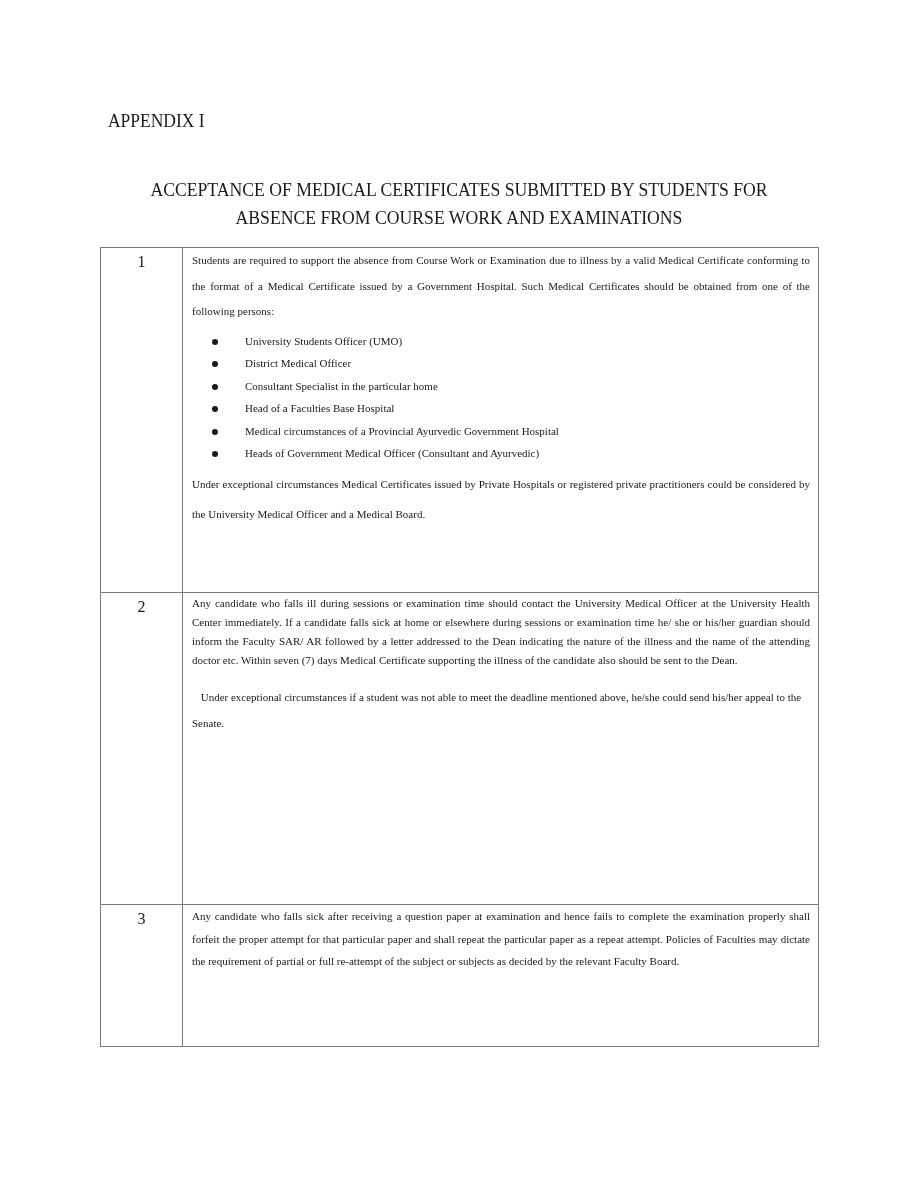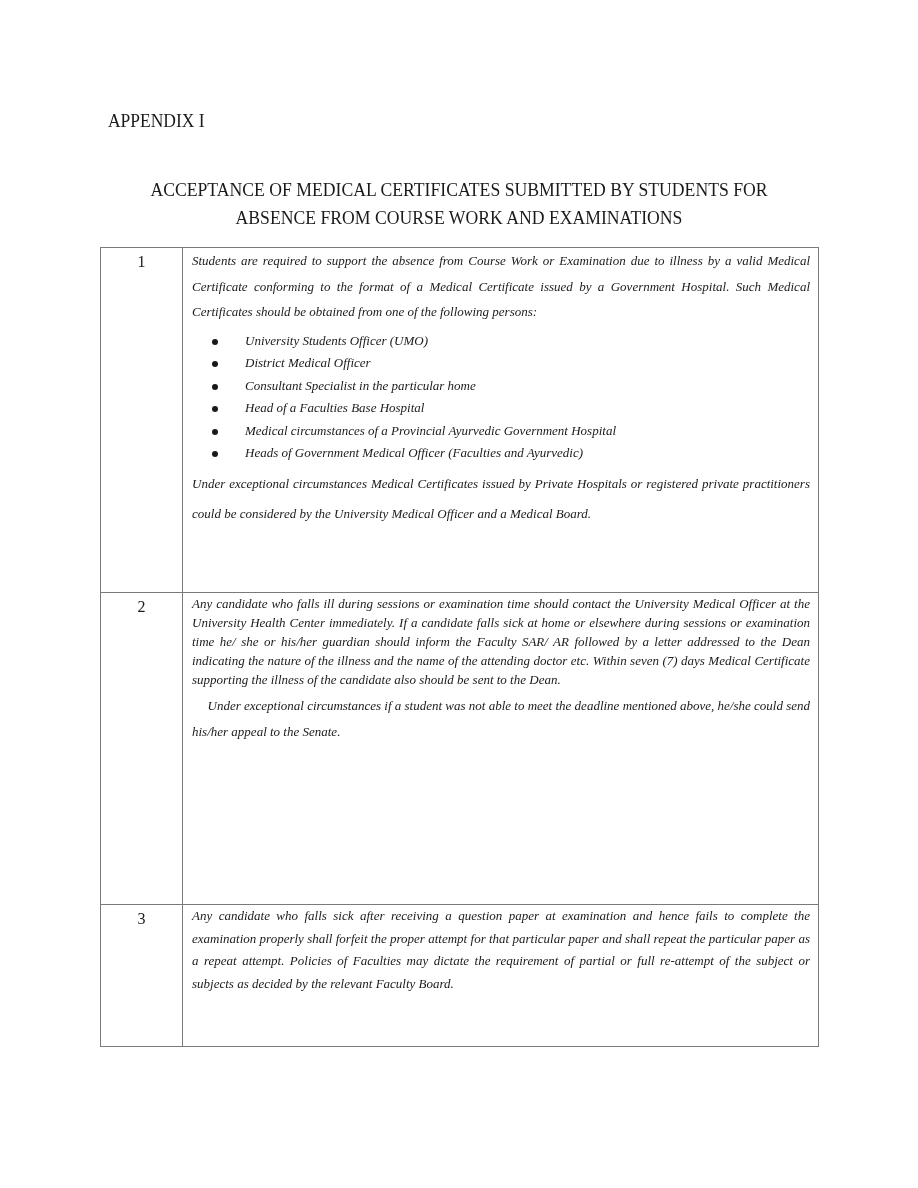--- a/index.html
+++ b/index.html
@@ -54,24 +54,23 @@
       width: 81px;
       text-align: center;
       font-family: "Liberation Serif", serif;
       font-size: 16px;
       padding-top: 3px !important;
     }
     .num-cell span { display: inline-block; padding-top: 2px; }
     .text-cell {
       padding: 0 8px 0 9px !important;
       font-family: "Liberation Serif", serif;
-      font-size: 13px;
+      font-size: 11px;
       text-align: justify;
       text-align-last: left;
-      font-style: italic;
     }
     .para {
       margin: 0;
     }
     .row1 .text-cell { height: 344px; }
     .row1 .p-intro { line-height: 25.5px; padding-top: 0px; }
     .bullets {
       list-style: none;
       margin: 5px 0 4px 0;
       padding: 0;
@@ -89,21 +88,21 @@
       left: 20px;
       top: 9px;
       width: 6px;
       height: 6px;
       border-radius: 50%;
       background: #1a1a1a;
     }
     .row1 .p-exceptional { line-height: 30px; }
     .row2 .text-cell { height: 311px; }
     .row2 .p-main { line-height: 19px; padding-top: 1px; }
-    .row2 .p-appeal { line-height: 26.3px; margin-top: 4px; text-align: right; }
+    .row2 .p-appeal { line-height: 26.3px; margin-top: 14px; text-align: center; }
     .row3 .text-cell { height: 141px; }
     .row3 .p-main { line-height: 22.6px; padding-top: 0px; }
   </style>
 </head>
 <body>
 
 <div class="appendix-label">APPENDIX I</div>
 
 <div class="doc-title">
   <div>ACCEPTANCE OF MEDICAL CERTIFICATES SUBMITTED BY STUDENTS FOR</div>
@@ -115,21 +114,21 @@
       <tr class="row1">
     <td class="num-cell"><span>1</span></td>
     <td class="text-cell">
       <p class="para p-intro">Students are required to support the absence from Course Work or Examination due to illness by a valid Medical Certificate conforming to the format of a Medical Certificate issued by a Government Hospital. Such Medical Certificates should be obtained from one of the following persons:</p>
       <ul class="bullets">
         <li><span class="bullet-dot"></span><span>University Students Officer (UMO)</span></li>
         <li><span class="bullet-dot"></span><span>District Medical Officer</span></li>
         <li><span class="bullet-dot"></span><span>Consultant Specialist in the particular home</span></li>
         <li><span class="bullet-dot"></span><span>Head of a Faculties Base Hospital</span></li>
         <li><span class="bullet-dot"></span><span>Medical circumstances of a Provincial Ayurvedic Government Hospital</span></li>
-        <li><span class="bullet-dot"></span><span>Heads of Government Medical Officer (Faculties and Ayurvedic)</span></li>
+        <li><span class="bullet-dot"></span><span>Heads of Government Medical Officer (Consultant and Ayurvedic)</span></li>
       </ul>
       <p class="para p-exceptional">Under exceptional circumstances Medical Certificates issued by Private Hospitals or registered private practitioners could be considered by the University Medical Officer and a Medical Board.</p>
     </td>
   </tr>
   <tr class="row2">
     <td class="num-cell"><span>2</span></td>
     <td class="text-cell">
       <p class="para p-main">Any candidate who falls ill during sessions or examination time should contact the University Medical Officer at the University Health Center immediately. If a candidate falls sick at home or elsewhere during sessions or examination time he/ she or his/her guardian should inform the Faculty SAR/ AR  followed by a letter addressed to the Dean indicating the nature of the illness and the name of the attending doctor etc. Within seven (7) days Medical Certificate supporting the illness of the candidate also should be sent to the Dean.</p>
       <p class="para p-appeal">Under exceptional circumstances if a student was not able to meet the deadline mentioned above, he/she could send his/her appeal to the Senate.</p>
     </td>

